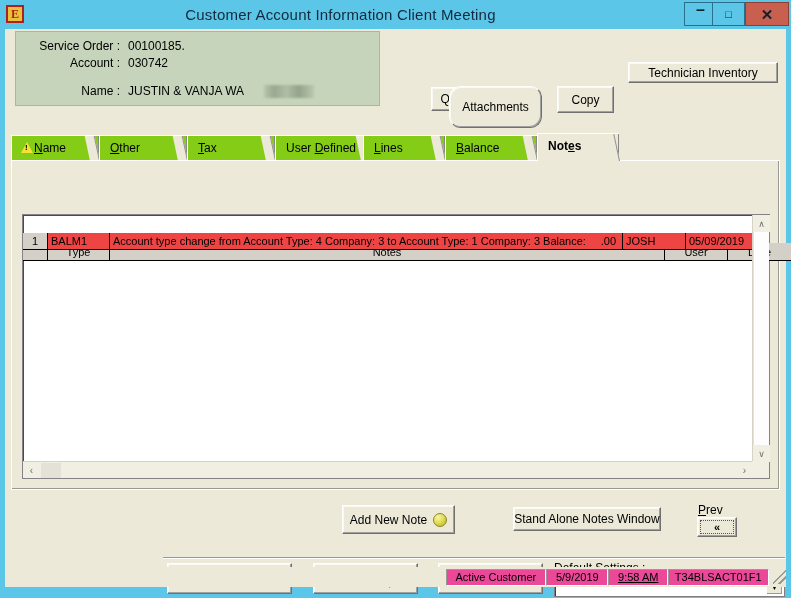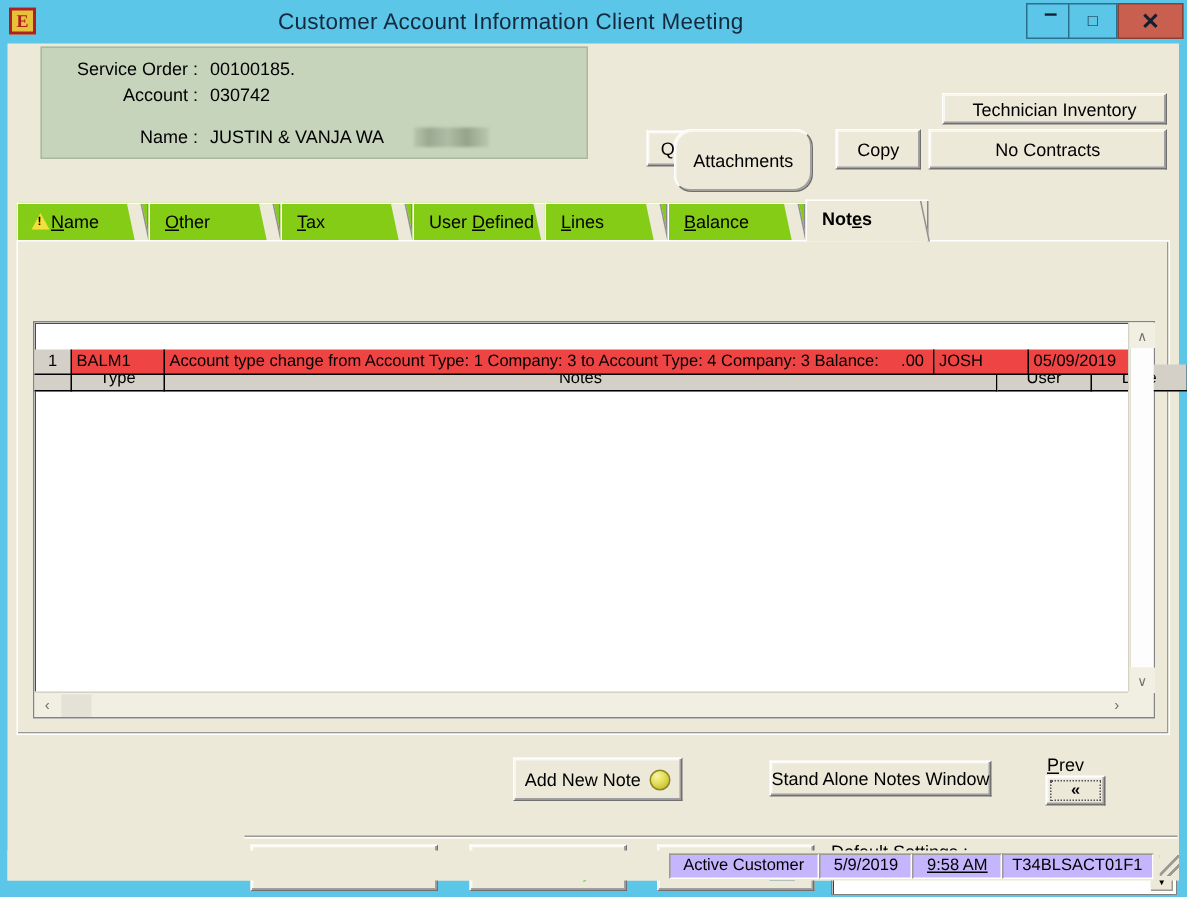--- a/index.html
+++ b/index.html
@@ -65,21 +65,21 @@
 
   
   #client {
     position: absolute; left: 5px; top: 29px;
     width: 781px; height: 558px;
     background: #ece9d8;
   }
 
   
   #header-panel {
-    position: absolute; left: 22px; top: 2px;
+    position: absolute; left: 10px; top: 2px;
     width: 365px; height: 75px;
     background: #c6d4bb;
     border: 1px solid #aab8a0;
   }
   .hdr-label {
     position: absolute; text-align: right;
     font-size: 12px; color: #000;
     white-space: nowrap;
   }
   .hdr-value {
@@ -353,21 +353,21 @@
     display: flex; align-items: center;
   }
   .sb-pane {
     height: 17px;
     border: 1px solid #9a9a94;
     border-top-color: #9a9a94; border-left-color: #9a9a94;
     border-right-color: #ffffff; border-bottom-color: #ffffff;
     font-size: 11px; color: #000;
     display: flex; align-items: center; justify-content: center;
     white-space: nowrap;
-    background: #c4b5fd;
+    background: #ec4899;
   }
   #sb-spacer { width: 460px; height: 17px; }
   #sb-active { width: 105px; }
   #sb-date   { width: 65px; }
   #sb-time   { width: 62px; text-decoration: underline; }
   #sb-term   { width: 105px; }
   #sb-grip {
     width: 14px; height: 14px; margin-left: 4px;
     background:
       linear-gradient(135deg, transparent 45%, #9a9a94 45%, #9a9a94 55%, transparent 55%),
@@ -414,23 +414,20 @@
     </div>
     <div class="btn" id="btn-attach">
       <span>Attachments</span>
     </div>
     <div class="btn" id="btn-copy">
       <span>Copy</span>
     </div>
     <div class="btn" id="btn-techinv">
       <span>Technician Inventory</span>
     </div>
-    <div class="btn" id="btn-nocontr">
-      <span>No Contracts</span>
-    </div>
 
     <div id="tabstrip">
 
       <div class="tab" id="tab-name" style="left:0px; width:88px;">
         <span class="warn-icon"></span>
         <span class="tab-label"><span class="mn">N</span>ame</span>
         <span class="slant"></span>
       </div>
 
       <div class="tab" style="left:88px; width:88px;">
@@ -473,21 +470,21 @@
           <div class="gh gh-type">Type</div>
           <div class="gh gh-notes">Notes</div>
           <div class="gh gh-user">User</div>
           <div class="gh gh-date">Date</div>
         </div>
 
         <div id="grid-row">
           <div class="gc gc-num">1</div>
           <div class="gc gc-type">BALM1</div>
           <div class="gc gc-notes">
-            <span class="notes-text">Account type change from Account Type: 1 Company: 3 to Account Type: 4 Company: 3 Balance:</span>
+            <span class="notes-text">Account type change from Account Type: 4 Company: 3 to Account Type: 1 Company: 3 Balance:</span>
             <span class="notes-amt">.00</span>
           </div>
           <div class="gc gc-user">JOSH</div>
           <div class="gc gc-date">05/09/2019</div>
         </div>
 
         <div id="grid-vscroll">
           <div class="sb-arrow" id="gv-up">∧</div>
           <div id="gv-track"></div>
           <div class="sb-arrow" id="gv-down">∨</div>

